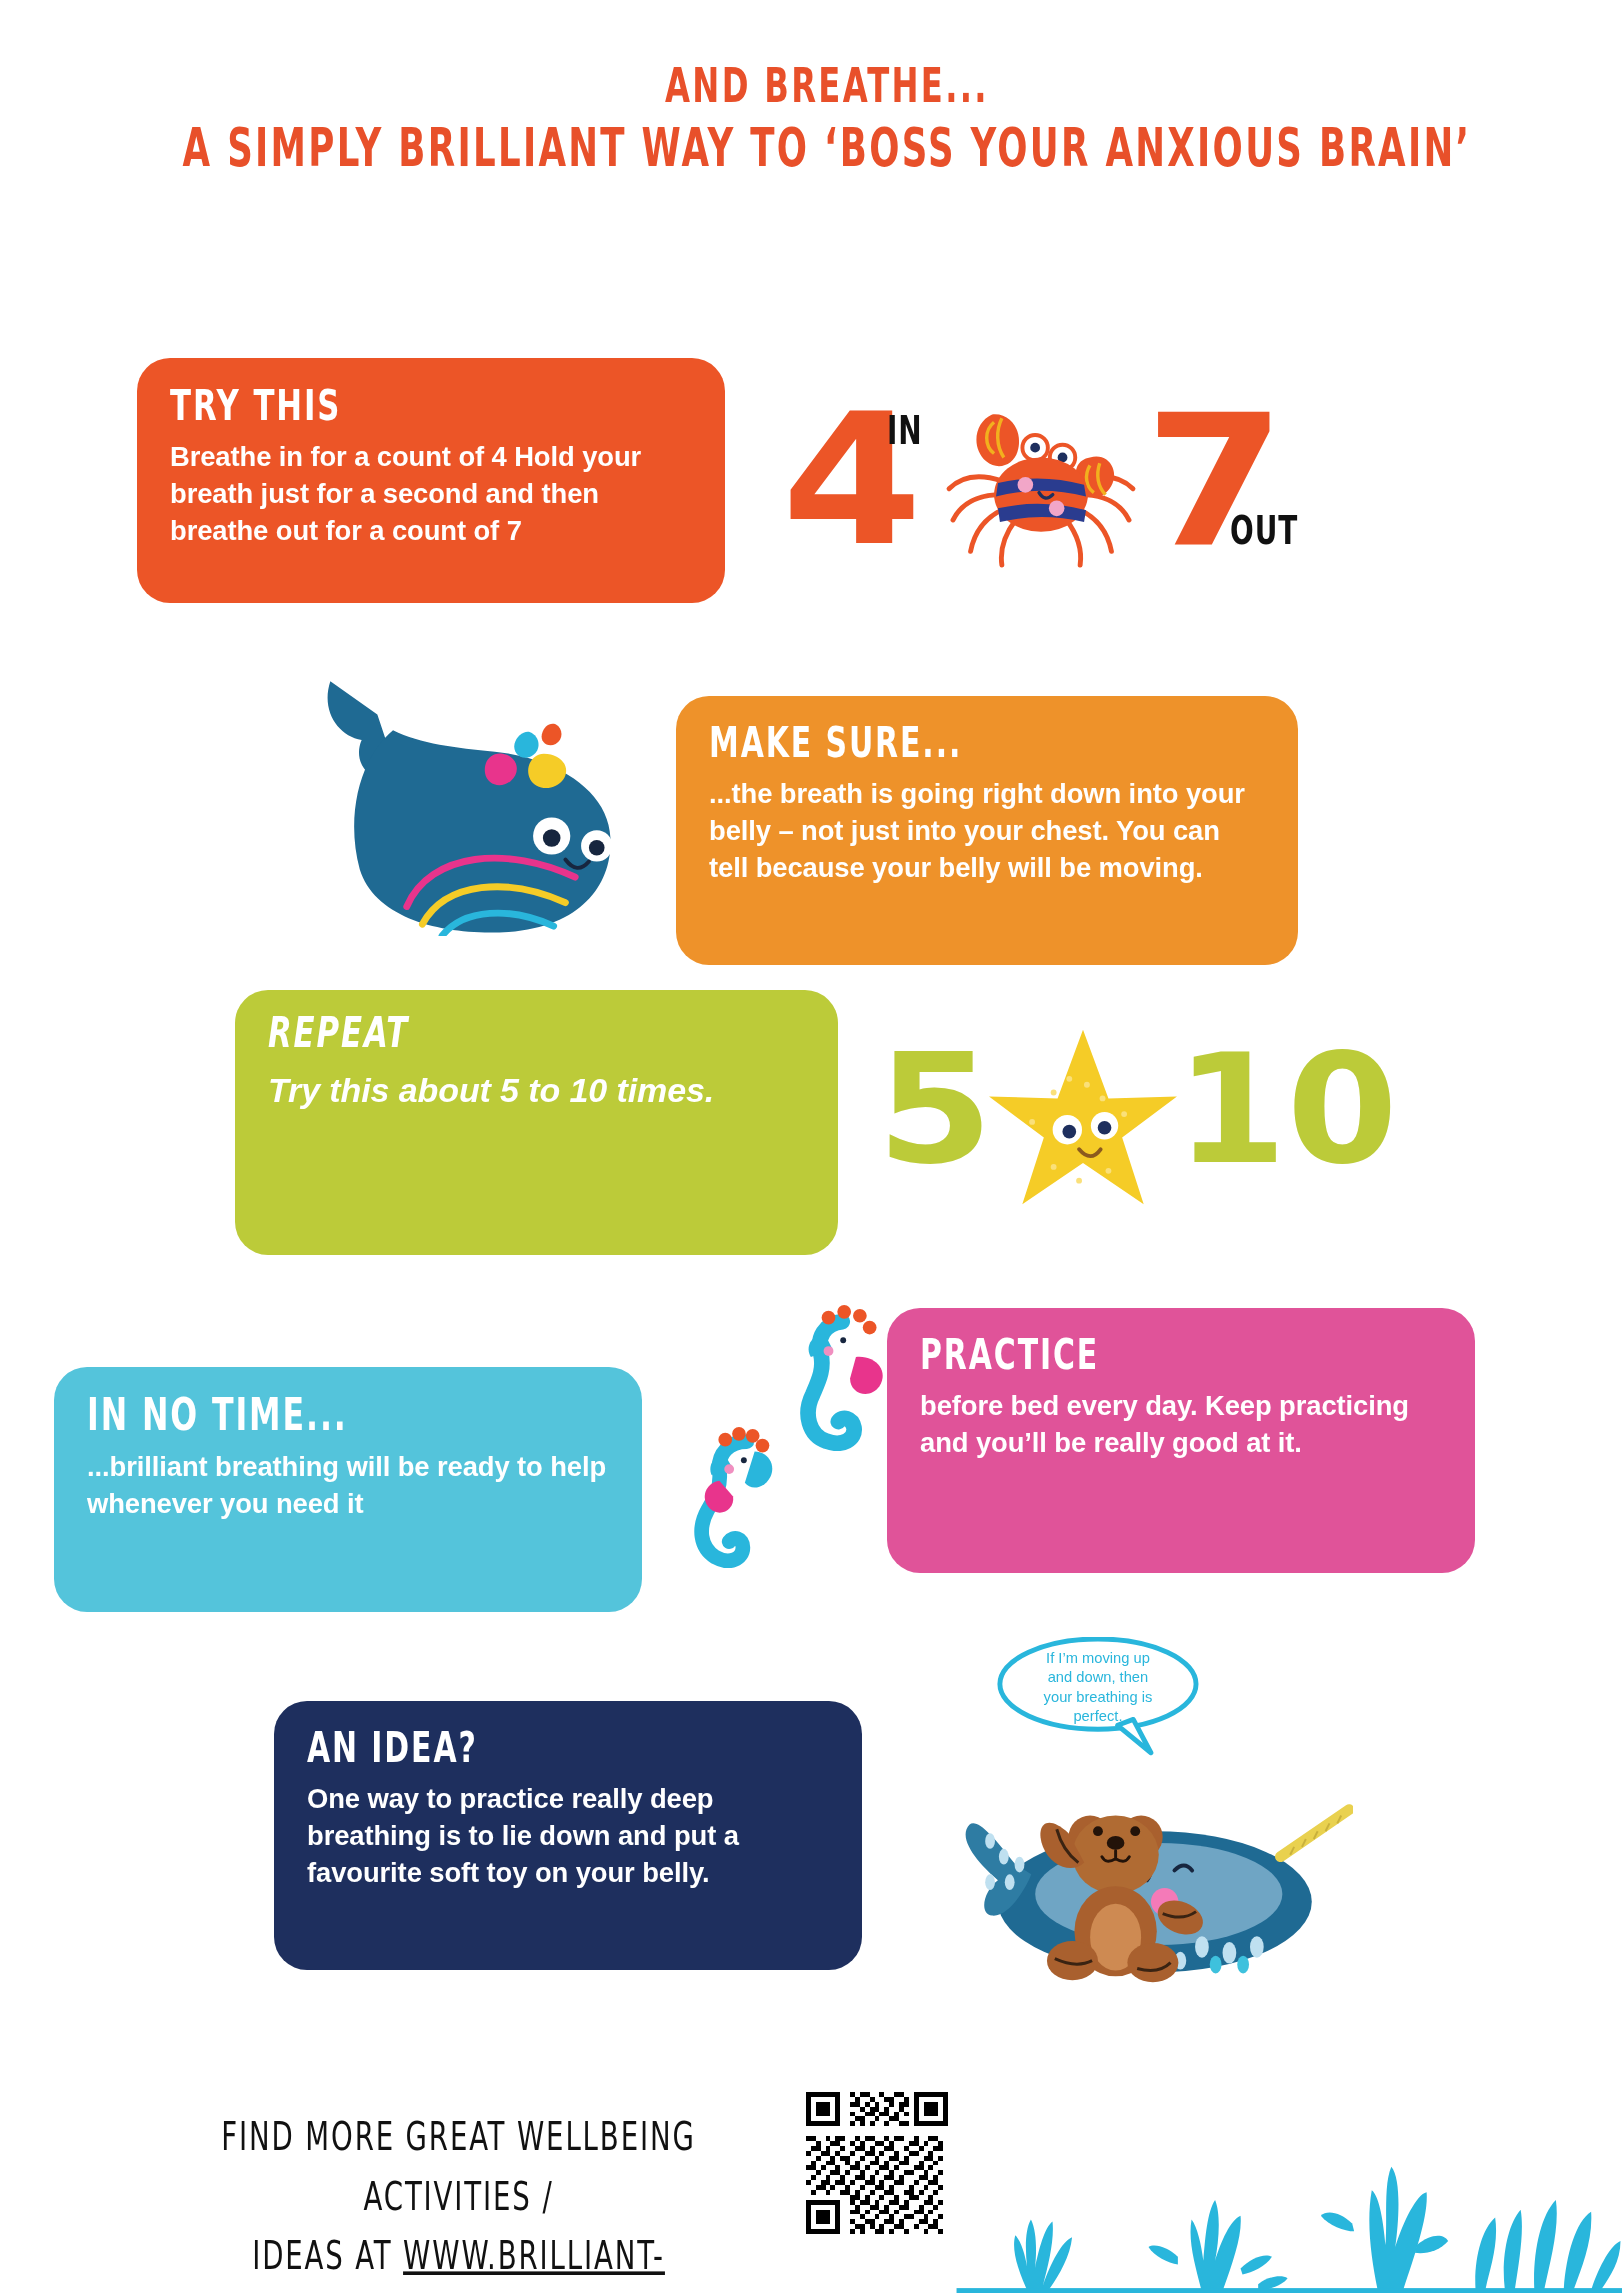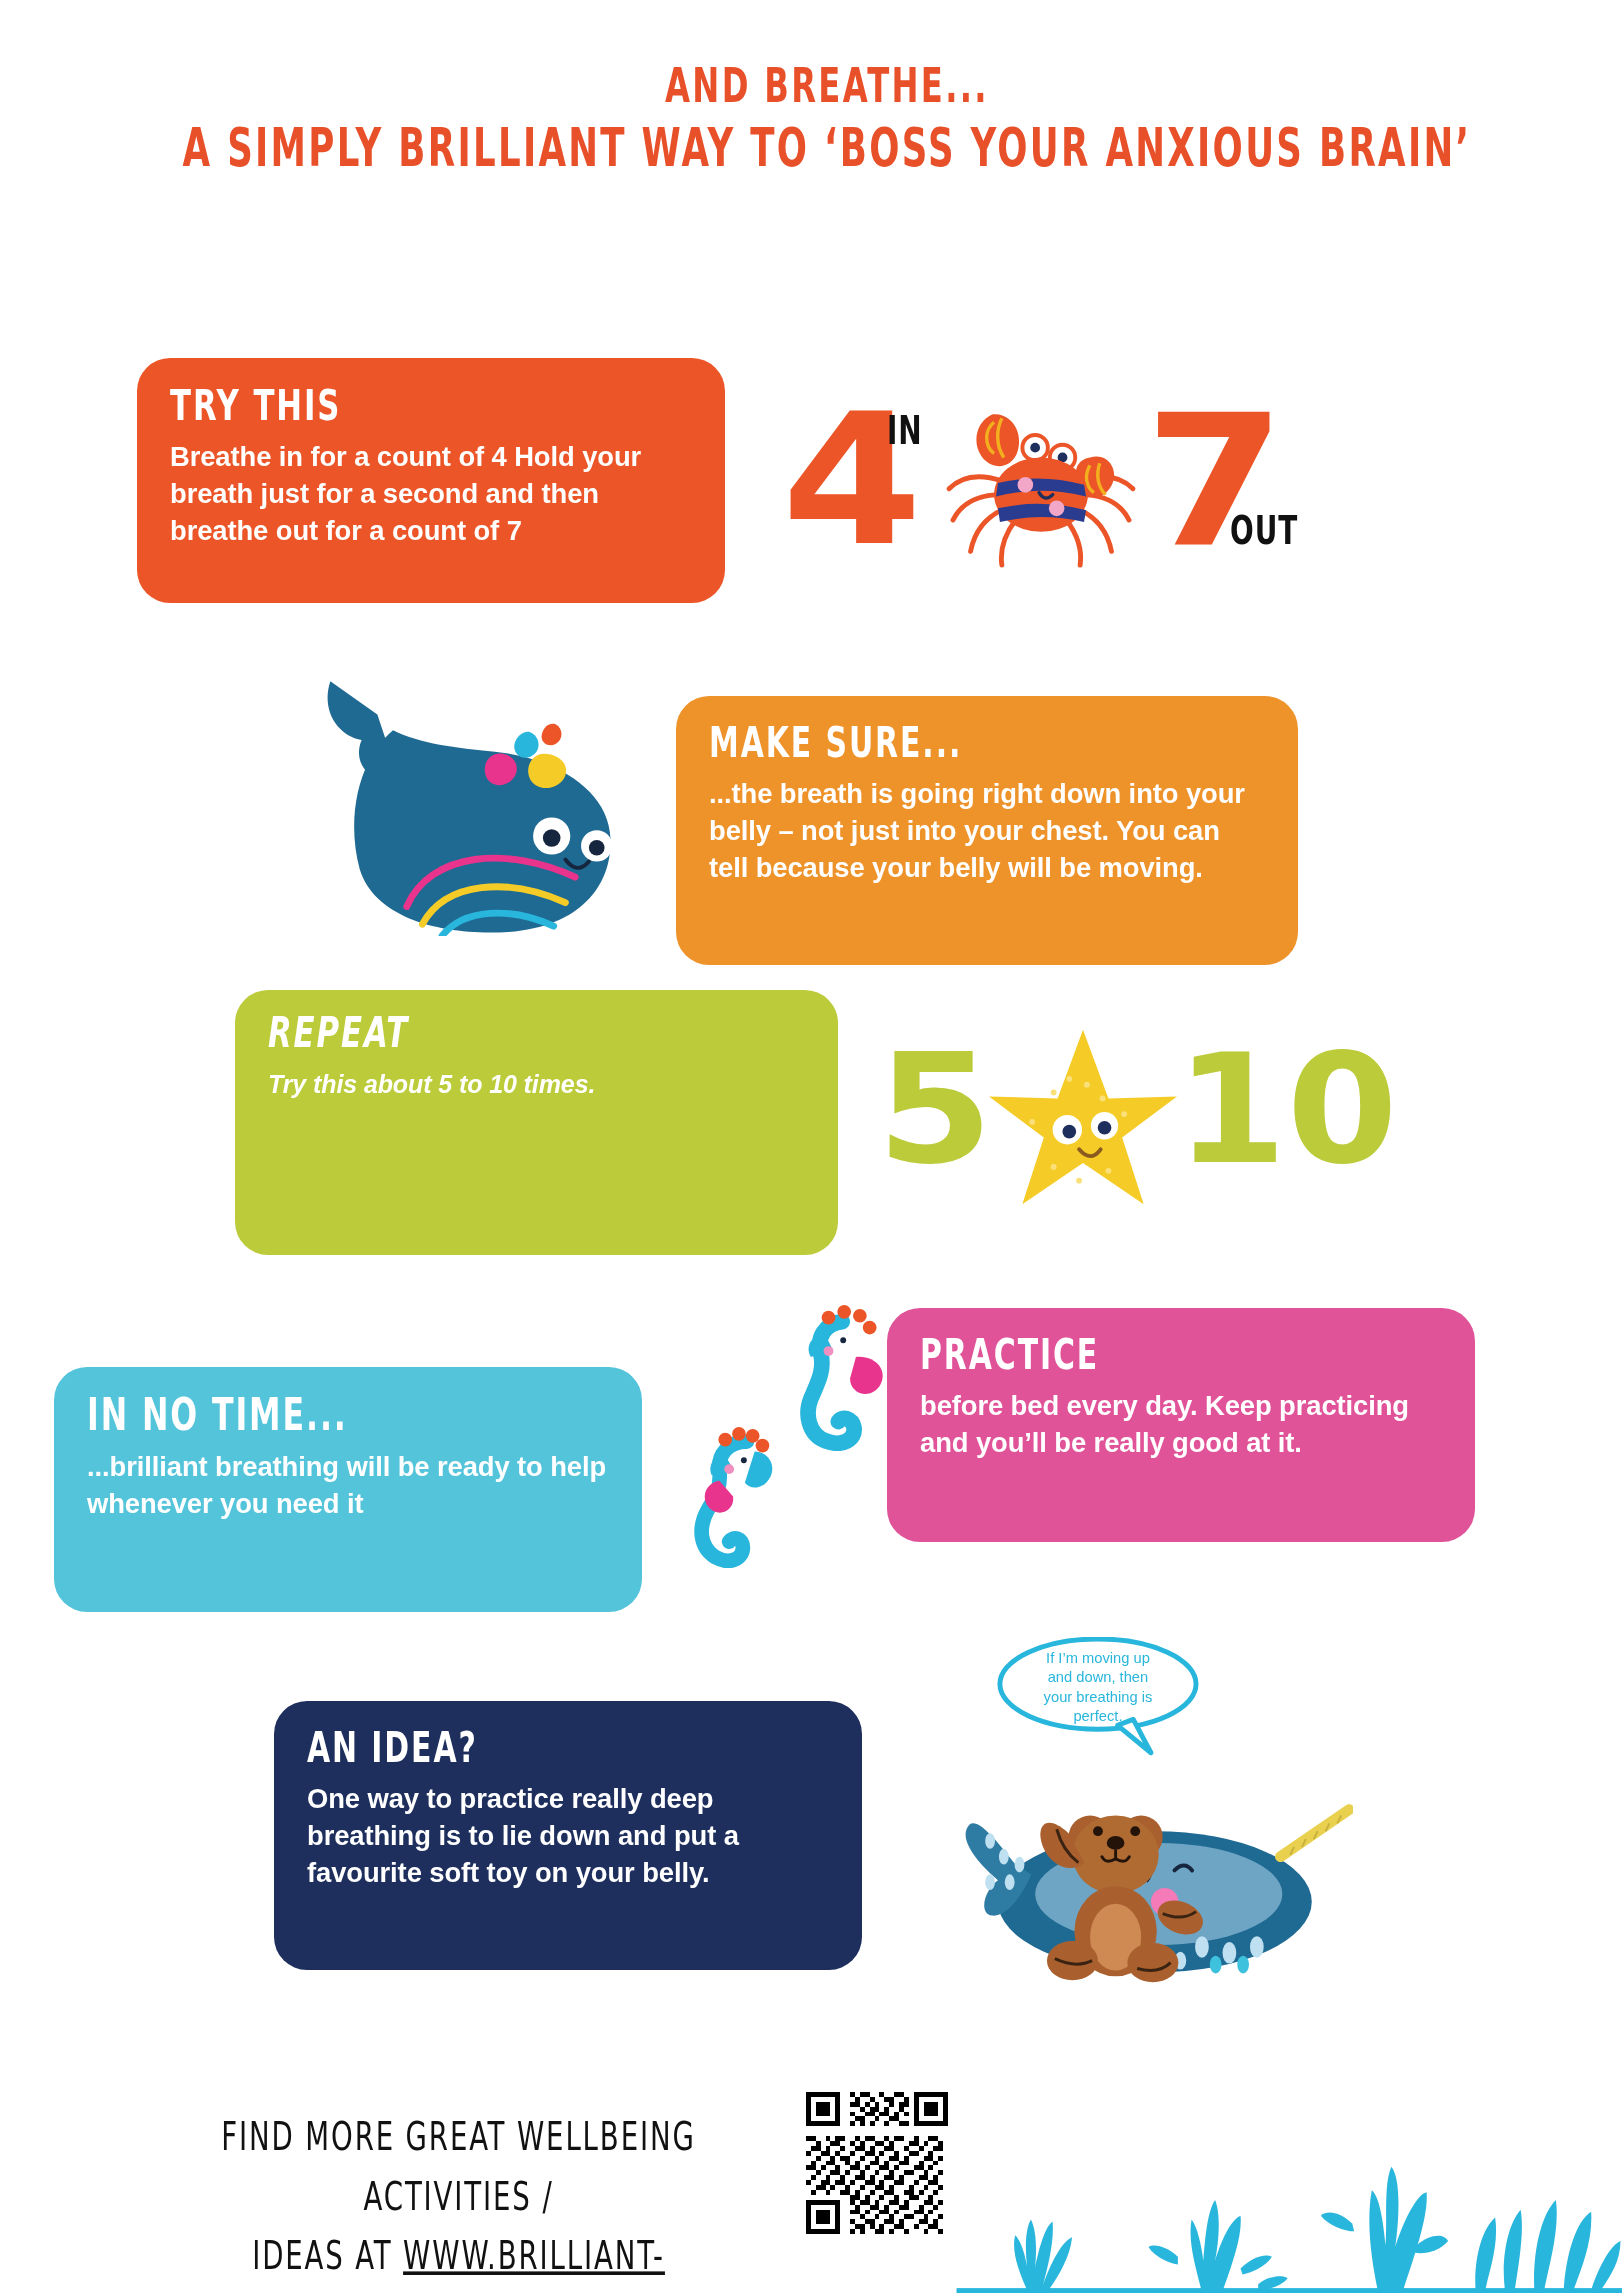--- a/index.html
+++ b/index.html
@@ -77,24 +77,24 @@
     font-weight: 700;
     font-size: 27.4px;
     line-height: 1.34;
     letter-spacing: -0.1px;
   }
 
   #card-try      { left: 137px;  top: 358px;  width: 588px;  height: 245px; background: #EC5527; }
   #card-make     { left: 676px;  top: 696px;  width: 622px;  height: 269px; background: #EE922A; }
   #card-repeat   { left: 235px;  top: 990px; width: 603px;  height: 265px; background: #BCCB39; }
   #card-innotime { left: 54px;   top: 1367px; width: 588px;  height: 245px; background: #54C4DB; }
-  #card-practice { left: 887px;  top: 1308px; width: 588px;  height: 234px; background: #E05399; }
+  #card-practice { left: 887px;  top: 1308px; width: 588px;  height: 265px; background: #E05399; }
   #card-idea     { left: 274px;  top: 1701px; width: 588px;  height: 269px; background: #1E2F5E; }
 
-  #card-repeat .card-body { font-size: 25px; line-height: 1.4; }
+  #card-repeat .card-body { font-size: 34px; line-height: 1.4; }
   #card-make .card-title, #card-practice .card-title, #card-idea .card-title { font-size: 35px; }
   #card-innotime .card-title { font-size: 37px; }
   #card-innotime { }
   #card-repeat { padding-top: 21px; font-style: italic; }
 
   
   .bignum {
     position: absolute;
     font-family: "DejaVu Sans", sans-serif;
     font-weight: 700;

